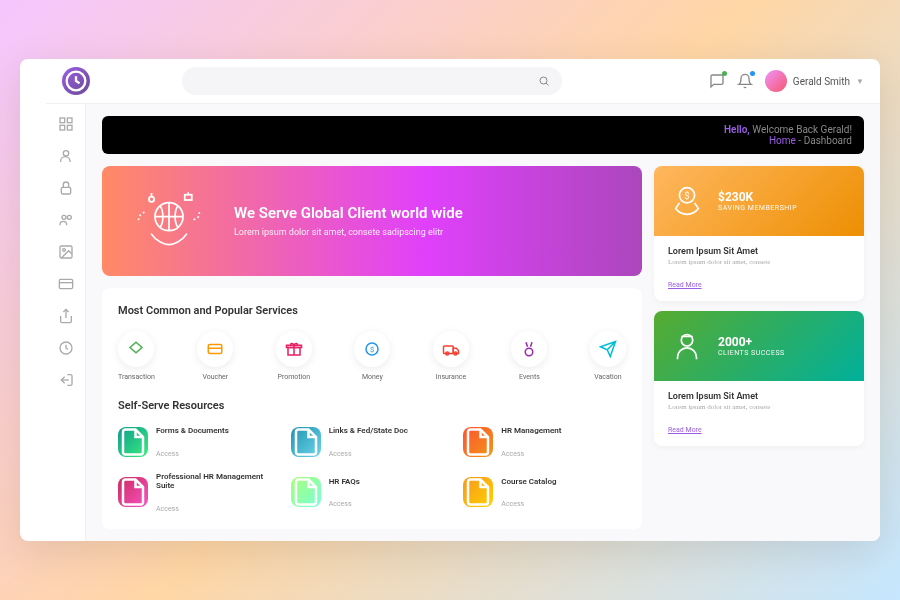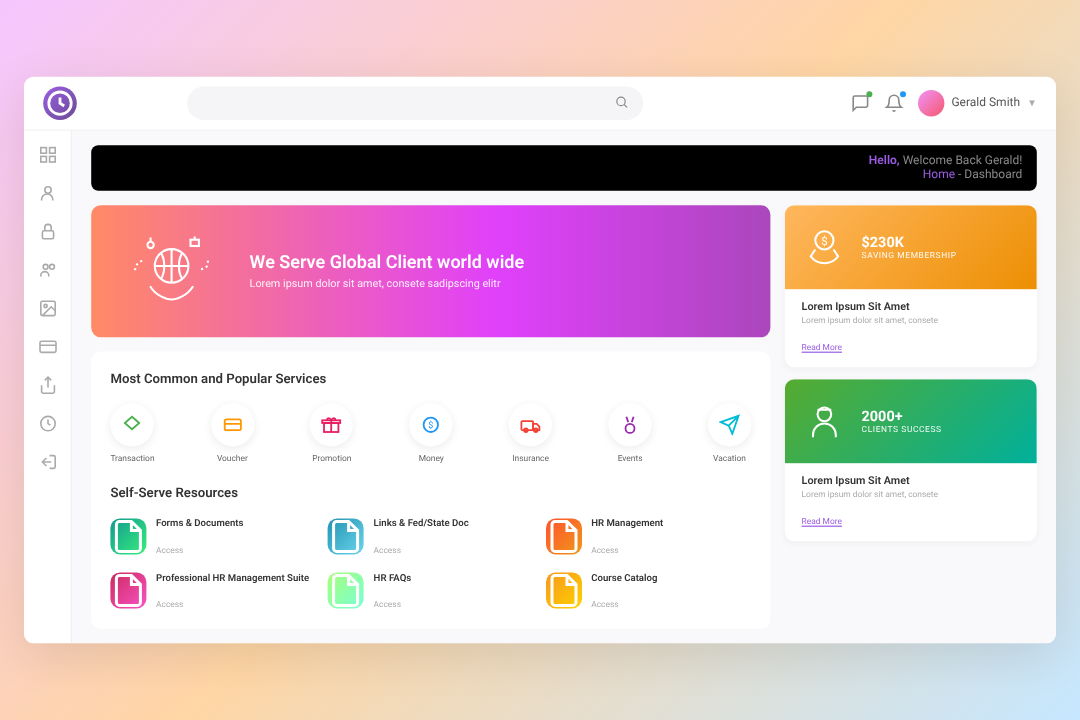--- a/index.html
+++ b/index.html
@@ -1,17 +1,17 @@
 <!DOCTYPE html>
 <html><head>
 <meta charset="utf-8">
 <style>
 * { margin: 0; padding: 0; box-sizing: border-box; font-family: -apple-system, BlinkMacSystemFont, 'Segoe UI', Roboto, sans-serif; }
 body { background: linear-gradient(135deg, #f5c6ff 0%, #ffd6a5 50%, #c6e7ff 100%); min-height: 600px; display: flex; align-items: center; justify-content: center; padding: 20px; }
-.app-window { width: 900px; background: #fff; border-radius: 8px; box-shadow: 0 10px 40px rgba(0,0,0,0.1); overflow: hidden; display: flex; flex-direction: column; }
+.app-window { width: 900px; background: #fff; border-radius: 8px; box-shadow: 0 10px 40px rgba(0,0,0,0.1); overflow: hidden; display: flex; flex-direction: column; padding-left: 26px; }
 .topbar { display: flex; align-items: center; padding: 8px 16px; border-bottom: 1px solid #f0f0f0; gap: 12px; }
 .logo { width: 28px; height: 28px; border-radius: 50%; background: linear-gradient(135deg, #9b5de5, #6a4c93); display: flex; align-items: center; justify-content: center; color: #fff; font-size: 14px; font-weight: bold; }
 .searchbar { flex: 1; max-width: 380px; margin-left: 80px; height: 28px; background: #f5f5f7; border-radius: 14px; display: flex; align-items: center; justify-content: flex-end; padding: 0 12px; }
 .topbar-right { margin-left: auto; display: flex; align-items: center; gap: 12px; }
 .topbar-icon { position: relative; width: 16px; height: 16px; color: #888; }
 .dot { position: absolute; top: -2px; right: -2px; width: 5px; height: 5px; border-radius: 50%; }
 .user-chip { display: flex; align-items: center; gap: 6px; }
 .avatar { width: 22px; height: 22px; border-radius: 50%; background: linear-gradient(135deg, #f093fb, #f5576c); }
 .username { font-size: 10px; color: #555; }
 .chevron { color: #aaa; font-size: 8px; }
@@ -45,21 +45,21 @@
 .res-sub { font-size: 7px; color: #aaa; }
 .stat-card { border-radius: 8px; overflow: hidden; background: #fff; box-shadow: 0 2px 6px rgba(0,0,0,0.04); }
 .stat-top { padding: 16px 14px; color: #fff; display: flex; align-items: center; gap: 12px; }
 .stat-top.orange { background: linear-gradient(135deg, #ffb75e, #ed8f03); }
 .stat-top.green { background: linear-gradient(135deg, #56ab2f, #00b09b); }
 .stat-icon { width: 38px; height: 38px; display: flex; align-items: center; justify-content: center; }
 .stat-value { font-size: 12px; font-weight: 700; }
 .stat-label { font-size: 7px; letter-spacing: 0.5px; opacity: 0.95; }
 .stat-body { padding: 10px 14px; }
 .stat-body h4 { font-size: 9px; color: #333; font-weight: 600; margin-bottom: 2px; }
-.stat-body p { font-size: 7px; color: #aaa; margin-bottom: 6px; }
+.stat-body p { font-size: 7px; color: #aaa; margin-bottom: 6px; font-family: Liberation Serif, serif; }
 .stat-body a { font-size: 7px; color: #9b5de5; text-decoration: underline; }
 svg { width: 100%; height: 100%; }
 </style>
 </head>
 <body>
 
 <div class="app-window">
 
   <div class="topbar">
     <div class="logo">

